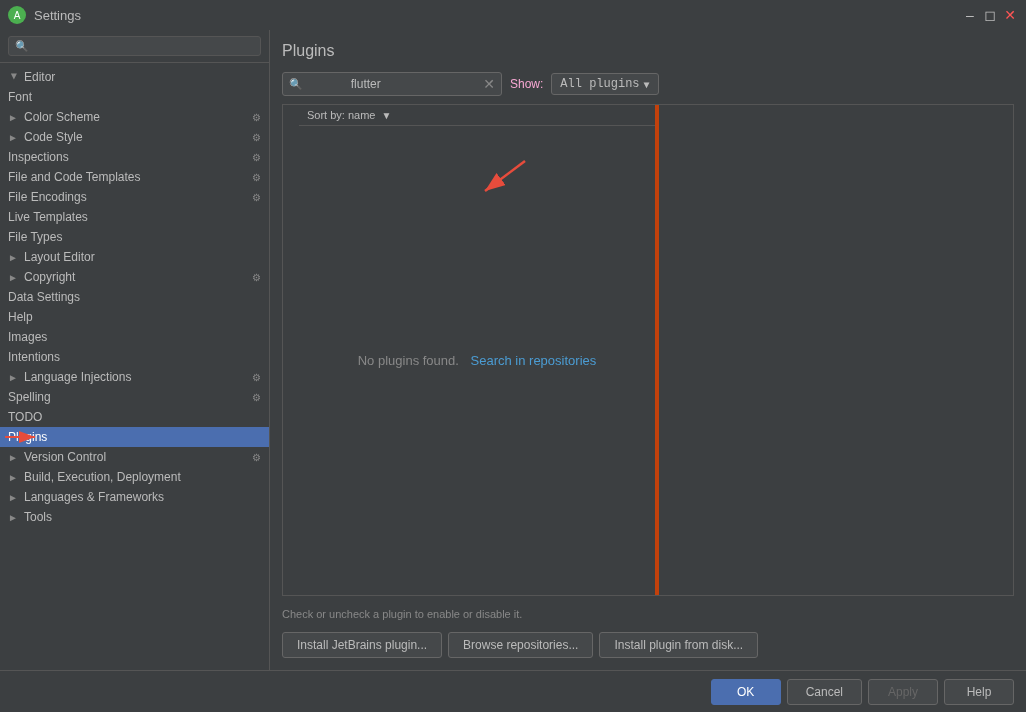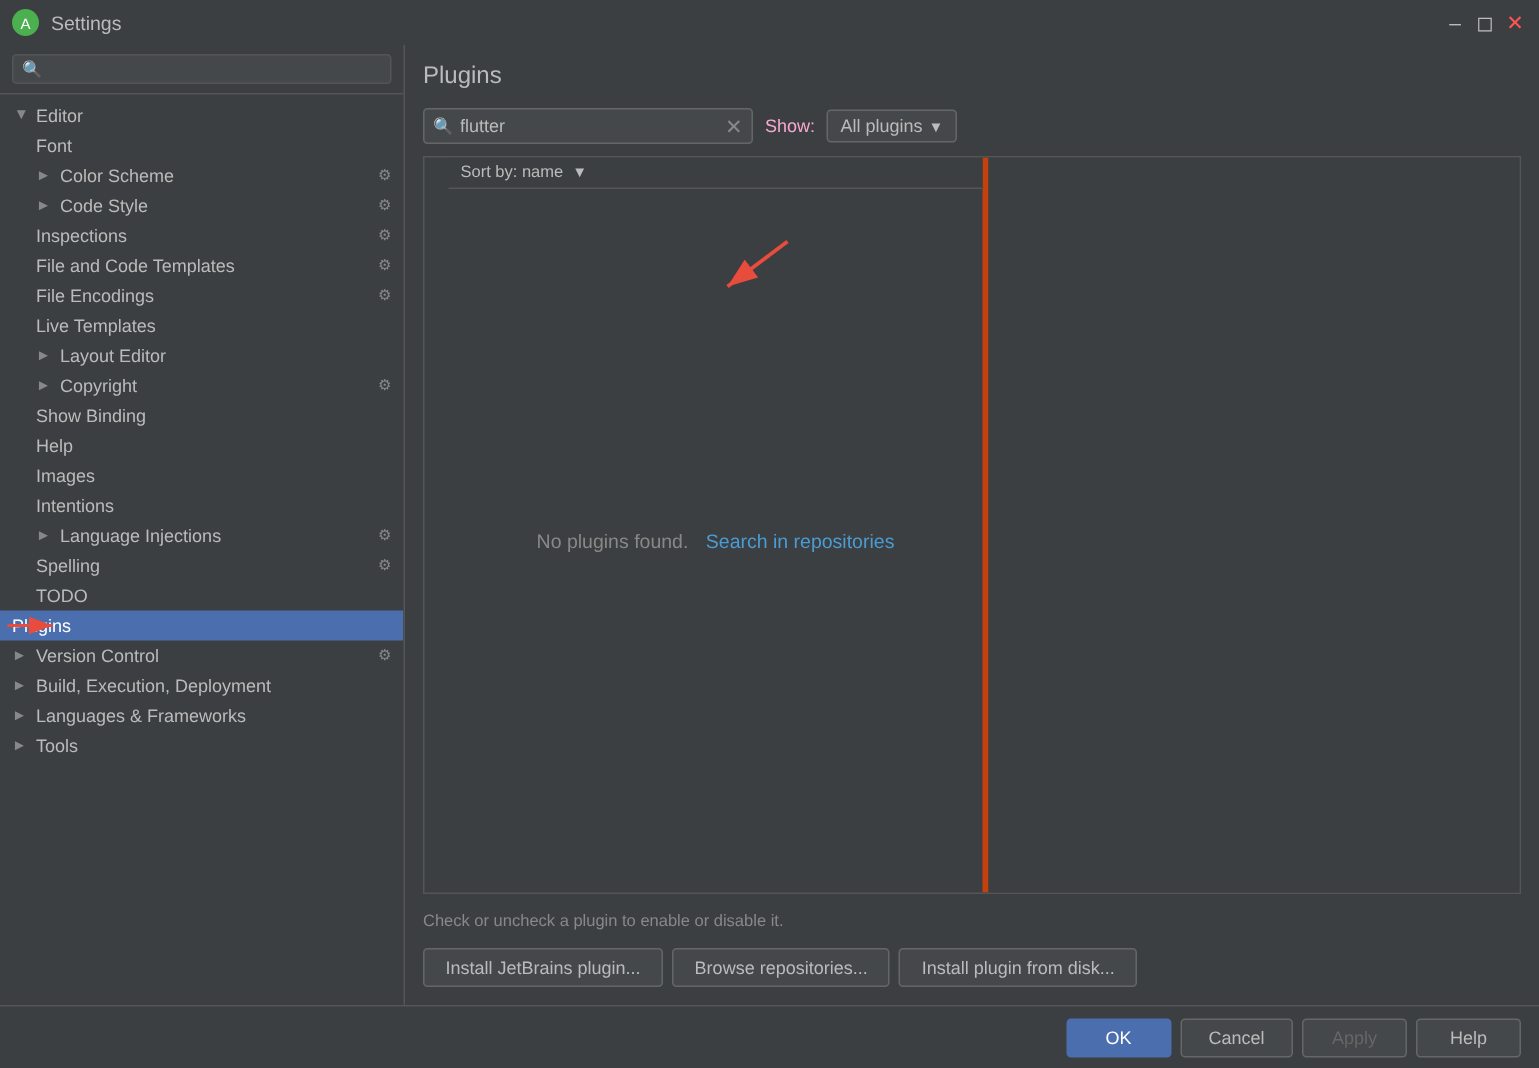--- a/index.html
+++ b/index.html
@@ -135,21 +135,21 @@
       white-space: nowrap;
     }
     .tree-item.selected { background: #4b6eaf; color: white; }
 
     .tree-item.group {
       font-weight: normal;
       padding-left: 8px;
     }
 
     .tree-item.sub {
-      padding-left: 24px;
+      padding-left: 8px;
     }
 
     .expand-arrow {
       width: 12px;
       font-size: 10px;
       color: #888;
     }
 
     .expand-arrow.expanded { transform: rotate(90deg); display: inline-block; }
 
@@ -193,20 +193,21 @@
       width: 220px;
     }
 
     .plugin-search-wrap input {
       background: transparent;
       border: none;
       outline: none;
       color: #bbbbbb;
       font-size: 12px;
       width: 100%;
+      margin-left: 44px;
     }
 
     .clear-btn {
       background: none;
       border: none;
       color: #888;
       cursor: pointer;
       font-size: 14px;
       padding: 0;
       display: flex;
@@ -222,20 +223,21 @@
       display: flex;
       align-items: flex-end;
       background: #45484a;
       border: 1px solid #666;
       border-radius: 3px;
       padding: 3px 8px;
       gap: 4px;
       cursor: pointer;
       color: #bbbbbb;
       font-size: 12px;
+      font-family: Liberation Mono, monospace;
     }
 
     .plugins-list-area {
       flex: 1;
       border: 1px solid #555;
       background: #3c3f41;
       display: flex;
       flex-direction: row;
       overflow: hidden;
       position: relative;
@@ -414,30 +416,33 @@
           <span class="gear-icon">⚙</span>
         </div>
         <div class="tree-item sub">
           <span>File Encodings</span>
           <span class="gear-icon">⚙</span>
         </div>
         <div class="tree-item sub">
           <span>Live Templates</span>
         </div>
         <div class="tree-item sub">
+          <span>File Types</span>
+        </div>
+        <div class="tree-item sub">
           <span class="expand-arrow">►</span>
           <span>Layout Editor</span>
         </div>
         <div class="tree-item sub">
           <span class="expand-arrow">►</span>
           <span>Copyright</span>
           <span class="gear-icon">⚙</span>
         </div>
         <div class="tree-item sub">
-          <span>Show Binding</span>
+          <span>Data Settings</span>
         </div>
         <div class="tree-item sub">
           <span>Help</span>
         </div>
         <div class="tree-item sub">
           <span>Images</span>
         </div>
         <div class="tree-item sub">
           <span>Intentions</span>
         </div>

